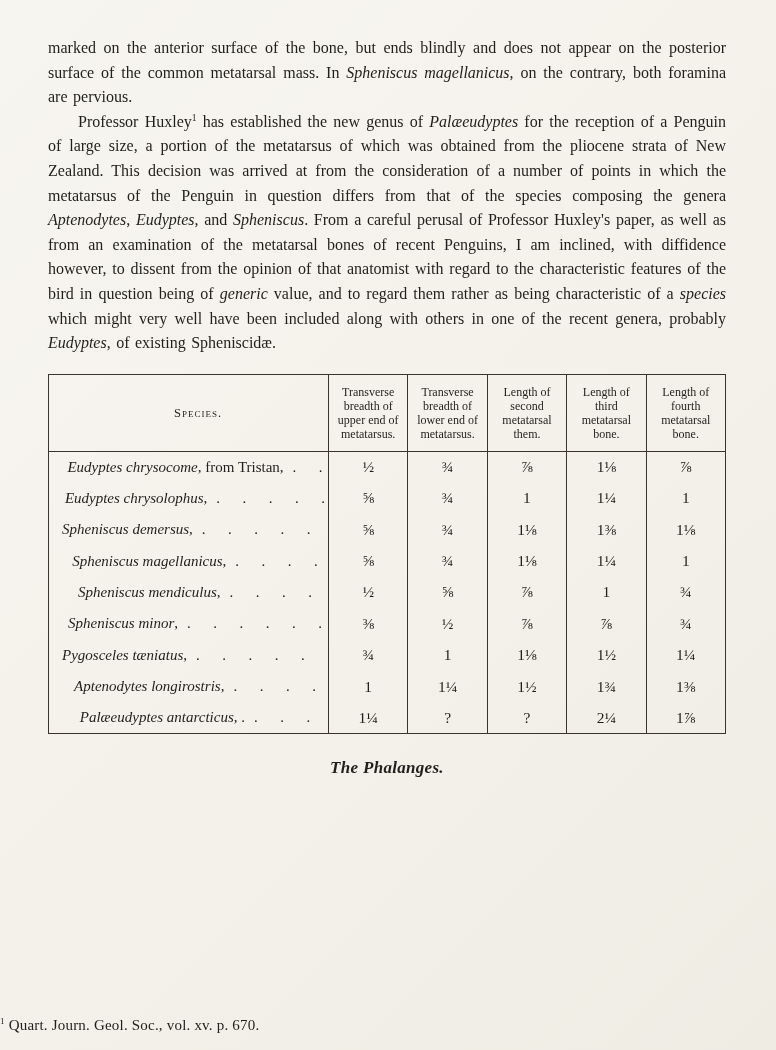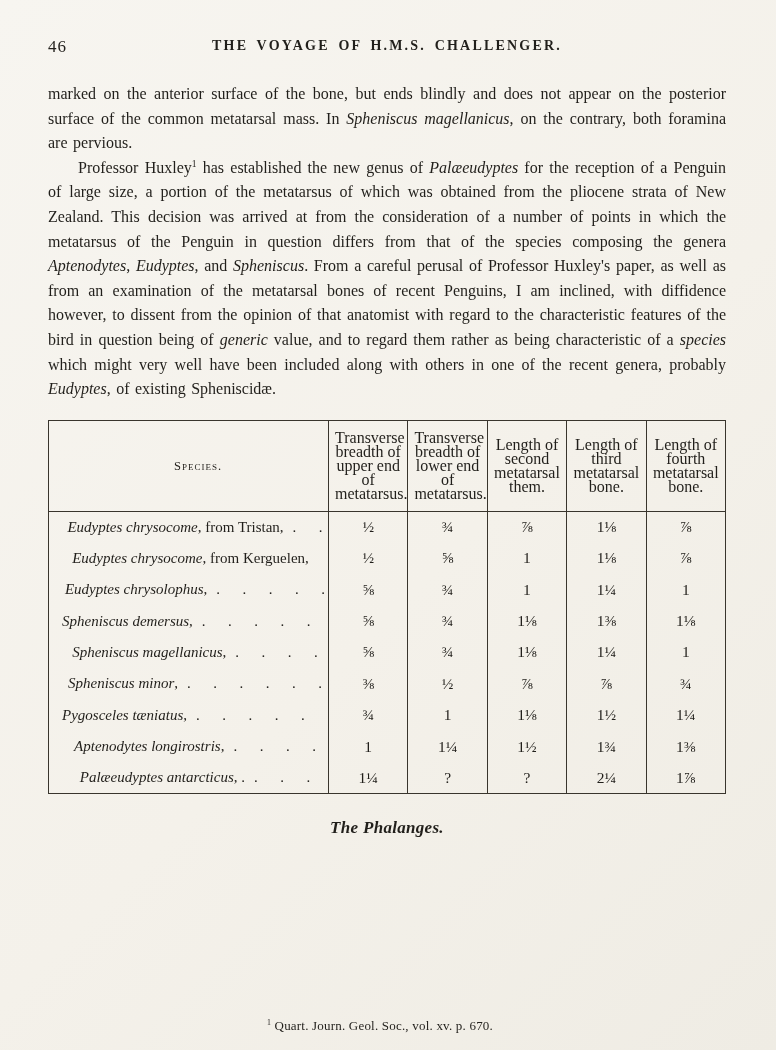--- a/index.html
+++ b/index.html
@@ -49,21 +49,21 @@
     border: 1.6px solid #39352d;
     margin-top: 18px;
     background: transparent;
   }
   .species-table col.c-species { width: 280px; }
   .species-table th, .species-table td { border-left: 1px solid #39352d; }
   .species-table th:first-child, .species-table td:first-child { border-left: none; }
   .species-table thead tr { border-bottom: 1px solid #39352d; }
   .species-table th {
     font-weight: normal;
-    font-size: 16px;
+    font-size: 12px;
     line-height: 14px;
     text-align: center;
     vertical-align: middle;
     padding: 10px 6px;
     height: 76px;
   }
   .species-table th.species-head {
     font-variant: small-caps;
     font-size: 12.5px;
     letter-spacing: 1px;
@@ -89,34 +89,29 @@
     font-size: 17px;
     letter-spacing: 0.3px;
     margin-bottom: 12px;
   }
 
   
   .footnote {
     position: absolute;
     left: 0; right: 16px;
     bottom: 16px;
-    text-align: center;
-    font-size: 13px;
+    font-size: 15px;
     letter-spacing: 0.2px;
   }
 </style>
 </head>
 <body>
 
 <div class="page">
 
-  <header class="running-head">
-    <span class="page-num">46</span>
-    <span class="head-title">THE VOYAGE OF H.M.S. CHALLENGER.</span>
-  </header>
 
   <main>
     <p class="body-par no-indent"><span>marked on the anterior surface of the bone, but ends blindly and does not appear on the posterior surface of the common metatarsal mass.  In </span><i>Spheniscus magellanicus</i><span>, on the contrary, both foramina are pervious.</span></p>
     <p class="body-par"><span>Professor Huxley</span><sup>1</sup><span> has established the new genus of </span><i>Palæeudyptes</i><span> for the reception of a Penguin of large size, a portion of the metatarsus of which was obtained from the pliocene strata of New Zealand.  This decision was arrived at from the consideration of a number of points in which the metatarsus of the Penguin in question differs from that of the species composing the genera </span><i>Aptenodytes</i><span>, </span><i>Eudyptes</i><span>, and </span><i>Spheniscus</i><span>.  From a careful perusal of Professor Huxley's paper, as well as from an examination of the metatarsal bones of recent Penguins, I am inclined, with diffidence however, to dissent from the opinion of that anatomist with regard to the characteristic features of the bird in question being of </span><i>generic</i><span> value, and to regard them rather as being characteristic of a </span><i>species</i><span> which might very well have been included along with others in one of the recent genera, probably </span><i>Eudyptes</i><span>, of existing Spheniscidæ.</span></p>
 
     <table class="species-table">
       <colgroup>
         <col class="c-species">
           <col>
           <col>
@@ -137,50 +132,50 @@
       <tbody>
           <tr>
             <td class="species-cell"><i>Eudyptes chrysocome</i><span>, from Tristan,</span><span class="dots">.      .</span></td>
             <td class="value-cell">½</td>
             <td class="value-cell">¾</td>
             <td class="value-cell">⅞</td>
             <td class="value-cell">1⅛</td>
             <td class="value-cell">⅞</td>
           </tr>
           <tr>
-            <td class="species-cell"><i>Eudyptes chrysocome</i><span>, from Kerguelen,</span><span class="dots"></span></td>
+            <td class="species-cell"><i>Eudyptes chrysolophus</i><span>,</span><span class="dots">.      .      .      .      .</span></td>
+            <td class="value-cell">⅝</td>
+            <td class="value-cell">¾</td>
+            <td class="value-cell">1</td>
+            <td class="value-cell">1¼</td>
+            <td class="value-cell">1</td>
+          </tr>
+          <tr>
+            <td class="species-cell"><i>Spheniscus demersus</i><span>,</span><span class="dots">.      .      .      .      .      .</span></td>
+            <td class="value-cell">⅝</td>
+            <td class="value-cell">¾</td>
+            <td class="value-cell">1⅛</td>
+            <td class="value-cell">1⅜</td>
+            <td class="value-cell">1⅛</td>
+          </tr>
+          <tr>
+            <td class="species-cell"><i>Spheniscus magellanicus</i><span>,</span><span class="dots">.      .      .      .</span></td>
+            <td class="value-cell">⅝</td>
+            <td class="value-cell">¾</td>
+            <td class="value-cell">1⅛</td>
+            <td class="value-cell">1¼</td>
+            <td class="value-cell">1</td>
+          </tr>
+          <tr>
+            <td class="species-cell"><i>Spheniscus mendiculus</i><span>,</span><span class="dots">.      .      .      .</span></td>
             <td class="value-cell">½</td>
             <td class="value-cell">⅝</td>
-            <td class="value-cell">1</td>
-            <td class="value-cell">1⅛</td>
-            <td class="value-cell">⅞</td>
-          </tr>
-          <tr>
-            <td class="species-cell"><i>Eudyptes chrysolophus</i><span>,</span><span class="dots">.      .      .      .      .</span></td>
-            <td class="value-cell">⅝</td>
-            <td class="value-cell">¾</td>
-            <td class="value-cell">1</td>
-            <td class="value-cell">1¼</td>
-            <td class="value-cell">1</td>
-          </tr>
-          <tr>
-            <td class="species-cell"><i>Spheniscus demersus</i><span>,</span><span class="dots">.      .      .      .      .      .</span></td>
-            <td class="value-cell">⅝</td>
-            <td class="value-cell">¾</td>
-            <td class="value-cell">1⅛</td>
-            <td class="value-cell">1⅜</td>
-            <td class="value-cell">1⅛</td>
-          </tr>
-          <tr>
-            <td class="species-cell"><i>Spheniscus magellanicus</i><span>,</span><span class="dots">.      .      .      .</span></td>
-            <td class="value-cell">⅝</td>
-            <td class="value-cell">¾</td>
-            <td class="value-cell">1⅛</td>
-            <td class="value-cell">1¼</td>
-            <td class="value-cell">1</td>
+            <td class="value-cell">⅞</td>
+            <td class="value-cell">1</td>
+            <td class="value-cell">¾</td>
           </tr>
           <tr>
             <td class="species-cell"><i>Spheniscus minor</i><span>,</span><span class="dots">.      .      .      .      .      .</span></td>
             <td class="value-cell">⅜</td>
             <td class="value-cell">½</td>
             <td class="value-cell">⅞</td>
             <td class="value-cell">⅞</td>
             <td class="value-cell">¾</td>
           </tr>
           <tr>

